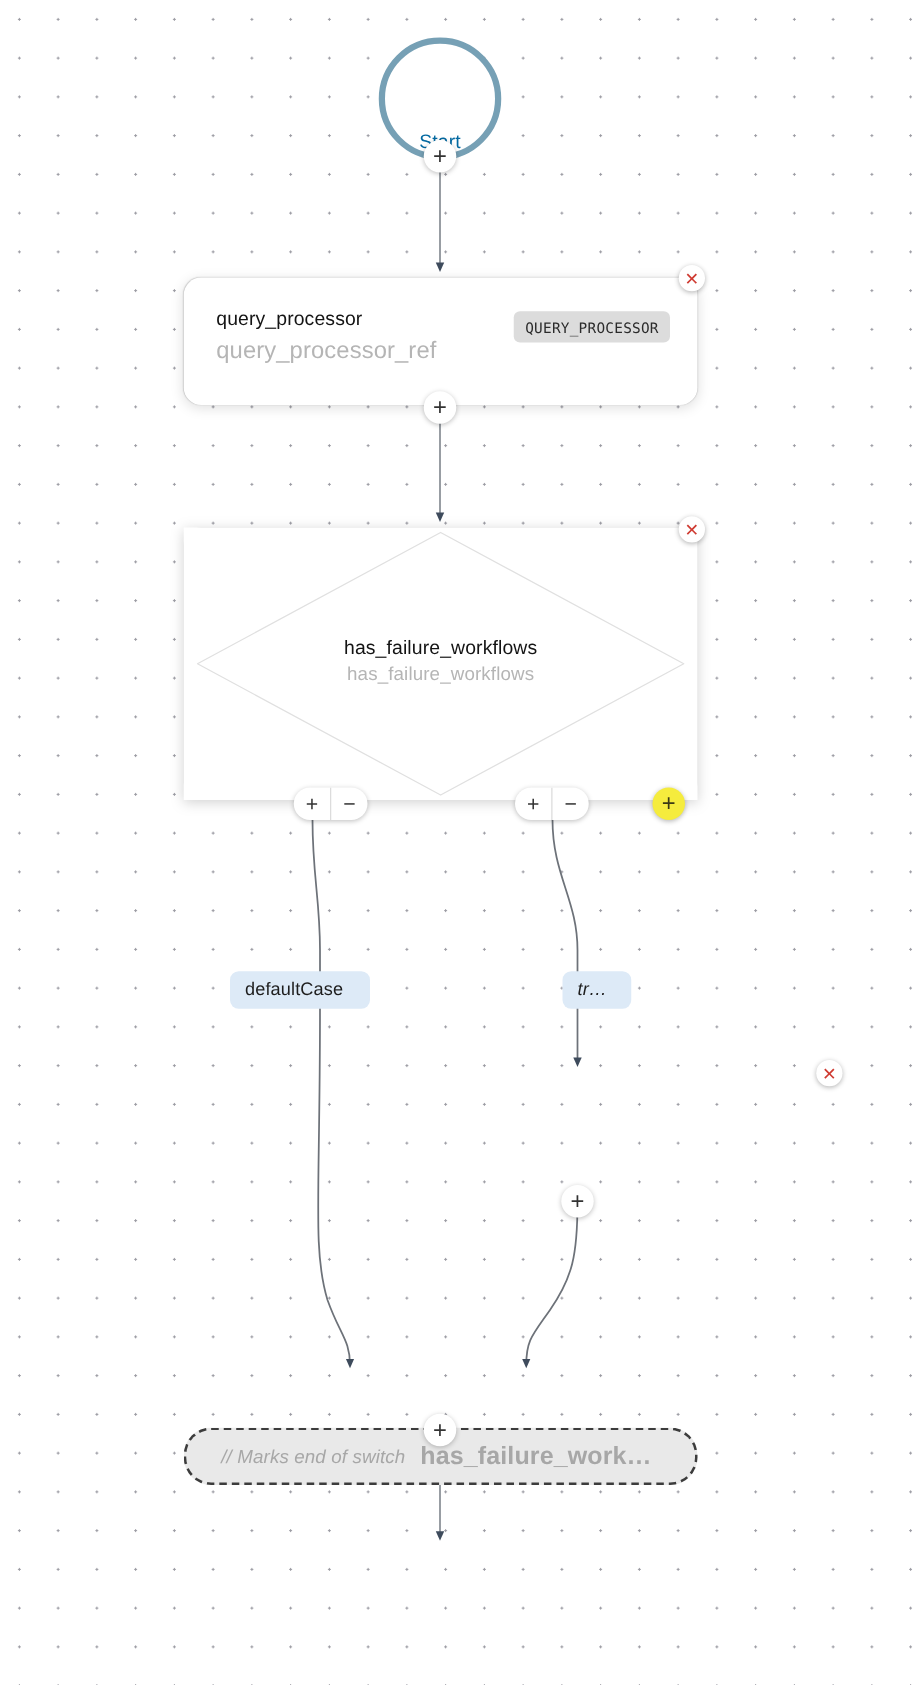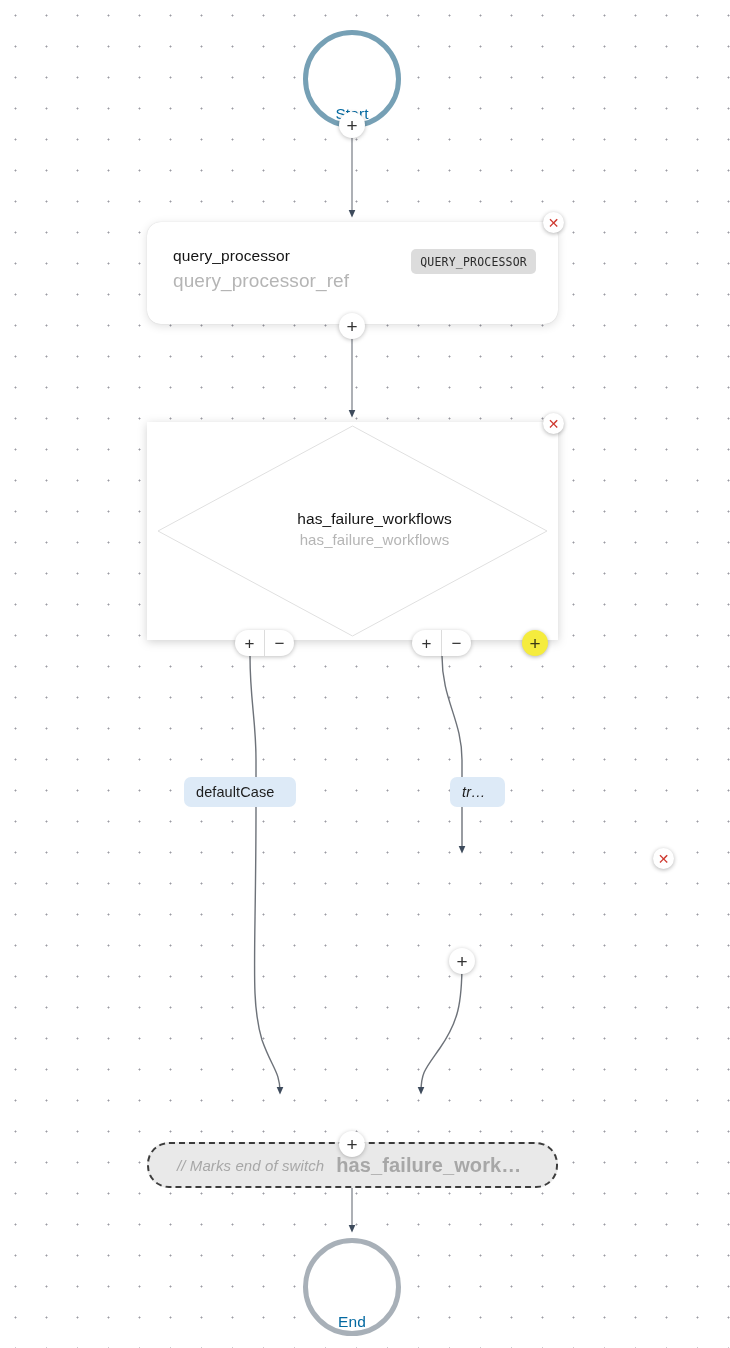--- a/index.html
+++ b/index.html
@@ -101,21 +101,20 @@
   }
   .diamond {
     position: absolute;
     background: #ffffff;
     filter: drop-shadow(0 2px 5px rgba(0,0,0,0.18));
   }
   .diamond-labels {
     position: absolute;
     width: 100%;
     text-align: center;
-    margin-left: 22px;
   }
   .diamond-title {
     font-size: 15.5px;
     color: #141414;
     letter-spacing: .1px;
   }
   .diamond-sub {
     font-size: 15px;
     color: #b5b5b5;
     letter-spacing: .1px;
@@ -321,17 +320,14 @@
   </div>
 
   <div class="merge-node" style="left:147px; top:1142px; width:411px; height:46px;">
     <span class="merge-comment">// Marks end of switch</span>
     <span class="merge-name">has_failure_work…</span>
   </div>
   <div class="add-btn" style="left:339px; top:1131px;">
     <span>+</span>
   </div>
 
-  <div class="terminal end">
-    <span>End</span>
-  </div>
 
 </div>
 
 </body></html>

